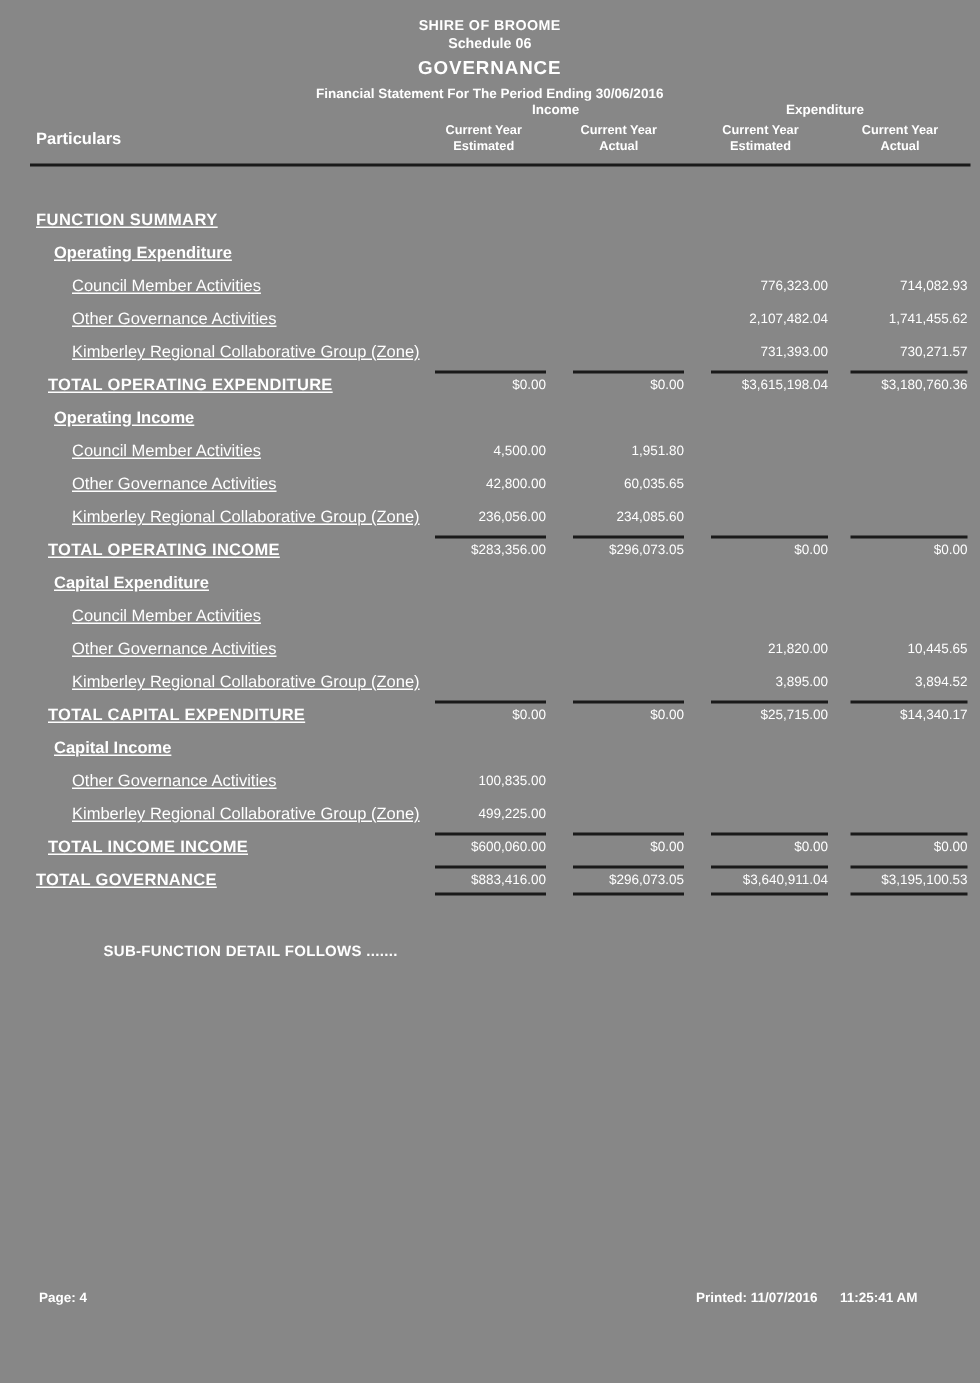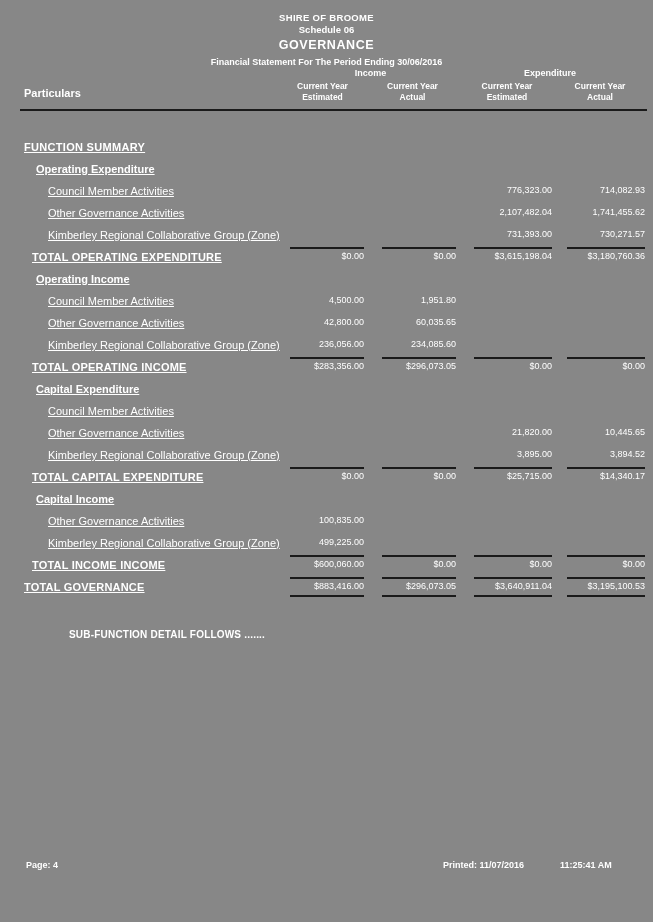--- a/index.html
+++ b/index.html
@@ -174,21 +174,21 @@
     padding-left: 28px;
   }
   .footer-page {
     position: absolute;
     left: 26px;
     font-size: 9px;
     font-weight: bold;
   }
   .footer-date {
     position: absolute;
-    left: 443px;
+    left: 464px;
     font-size: 9px;
     font-weight: bold;
   }
   .footer-time {
     position: absolute;
     left: 560px;
     font-size: 9px;
     font-weight: bold;
   }
 </style>

